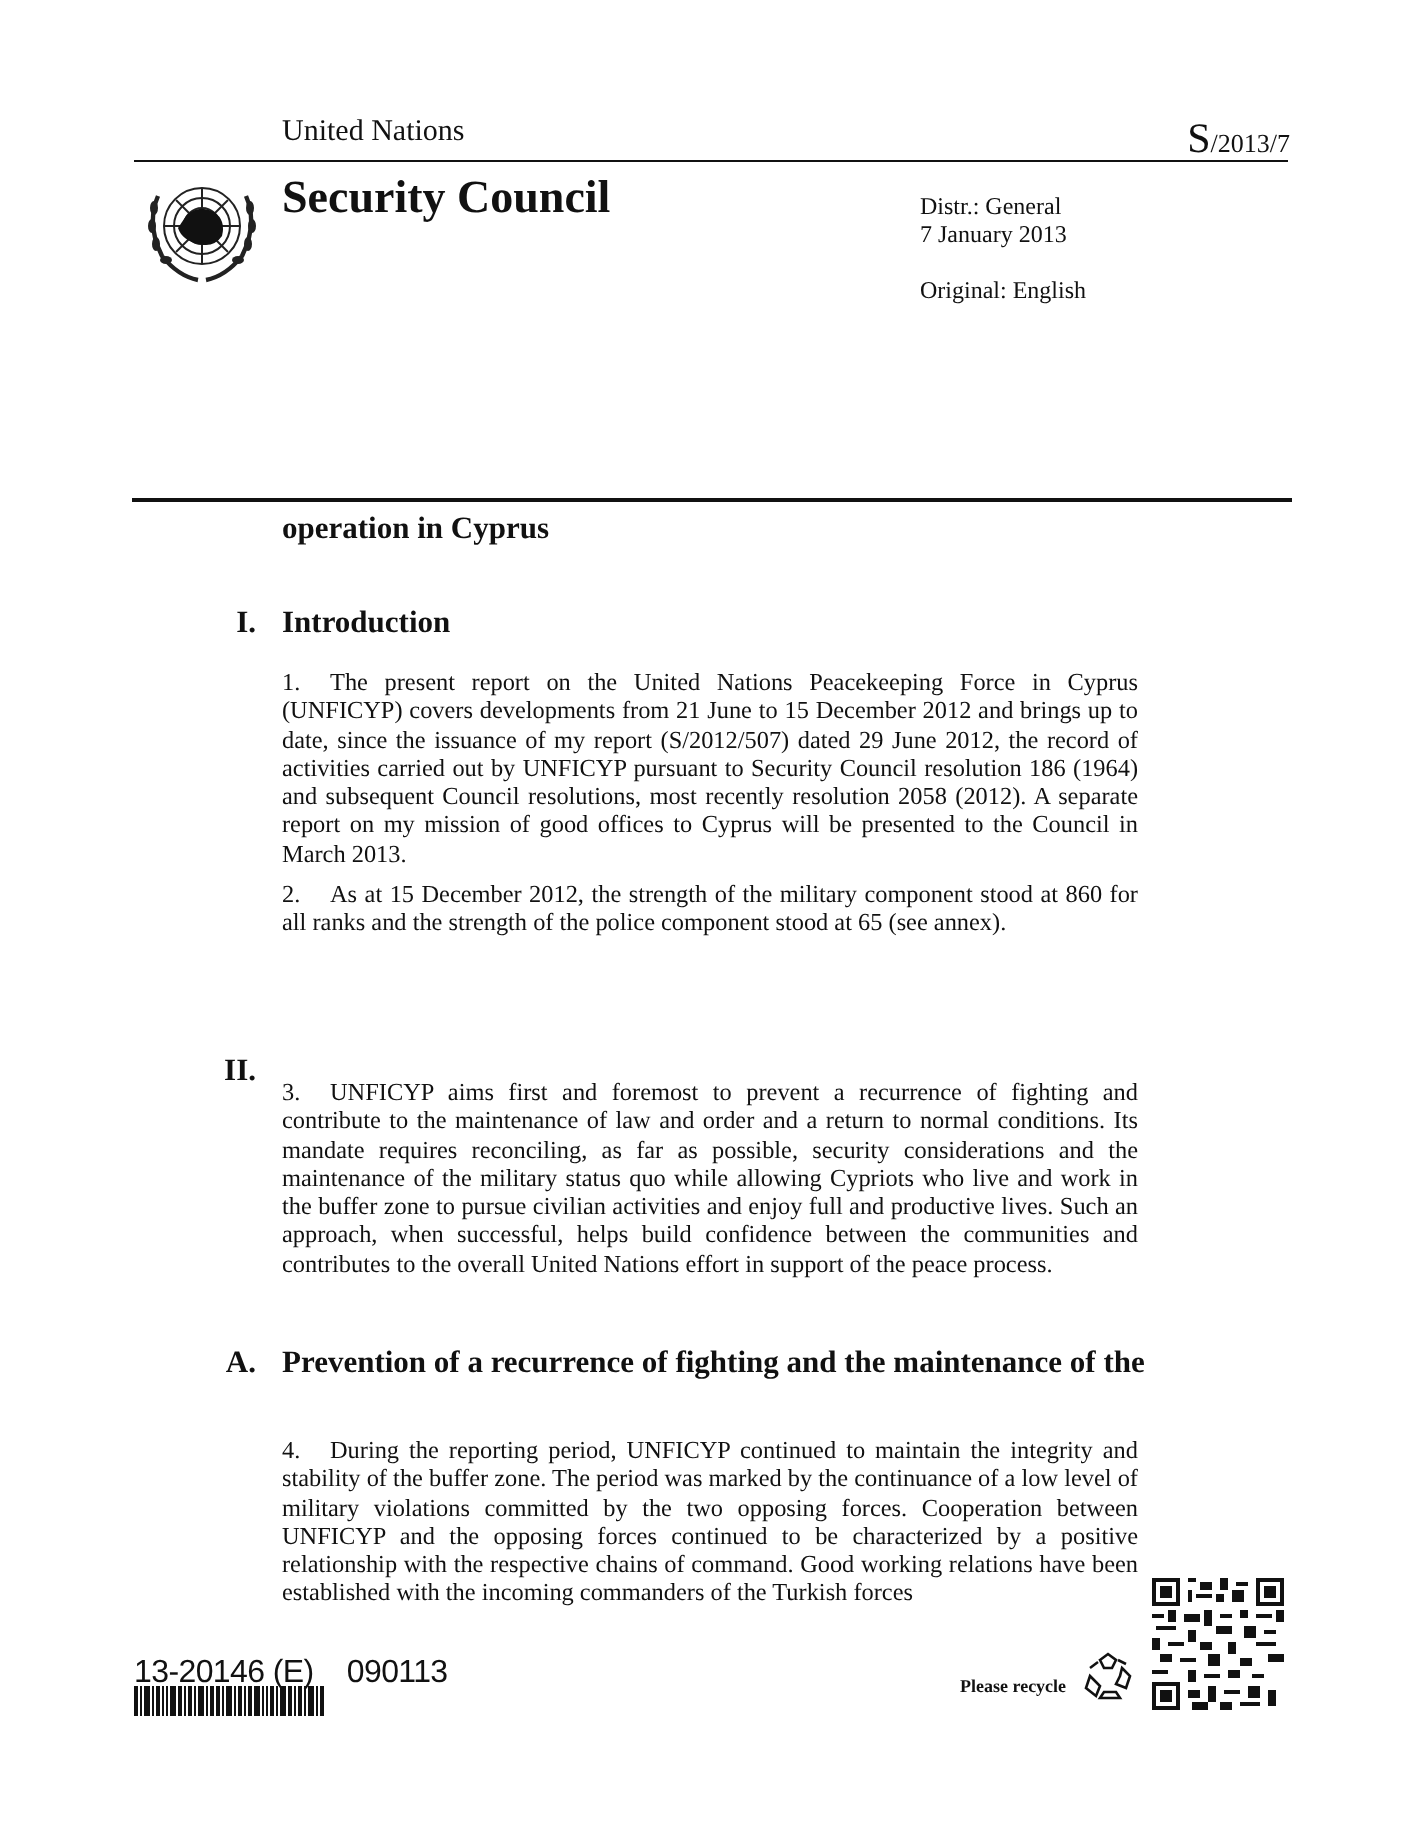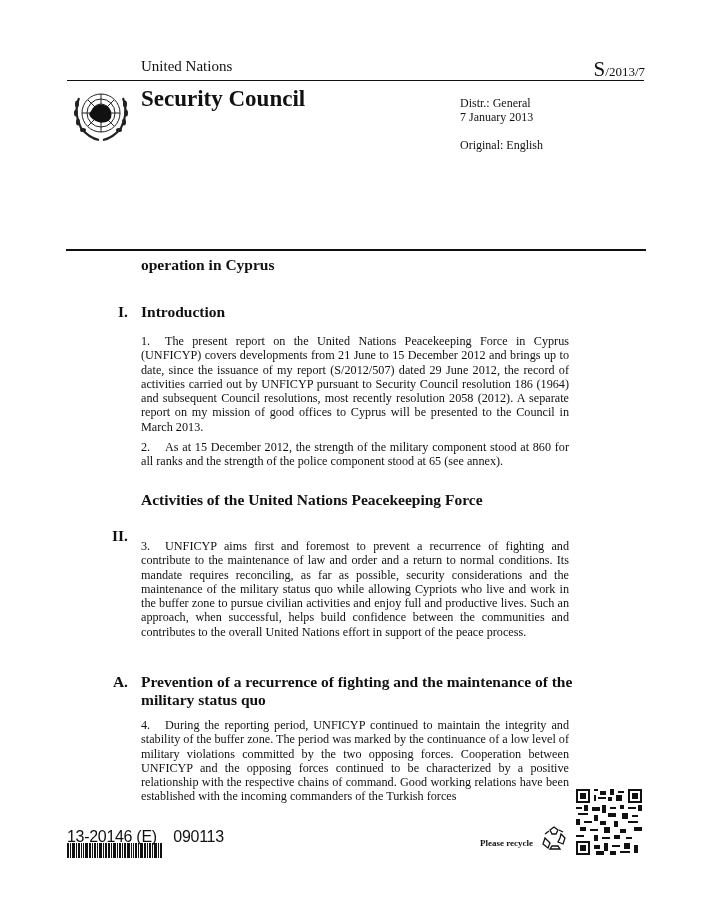--- a/index.html
+++ b/index.html
@@ -81,31 +81,29 @@
 <div class="abs para" style="top:334px;">
   <span class="pn">1.</span><span>The present report on the United Nations Peacekeeping Force in Cyprus (UNFICYP) covers developments from 21 June to 15 December 2012 and brings up to date, since the issuance of my report (S/2012/507) dated 29 June 2012, the record of activities carried out by UNFICYP pursuant to Security Council resolution 186 (1964) and subsequent Council resolutions, most recently resolution 2058 (2012). A separate report on my mission of good offices to Cyprus will be presented to the Council in March 2013.</span>
 </div>
 
 <div class="abs para" style="top:440px;">
   <span class="pn">2.</span><span>As at 15 December 2012, the strength of the military component stood at 860 for all ranks and the strength of the police component stood at 65 (see annex).</span>
 </div>
 
 <div class="abs hnum" style="left:100px; top:491px;margin-top:36px;">II.</div>
 <div class="abs htext" style="top:491px;">
-  <div>Activities of the United Nations Peacekeeping Force</div>
 </div>
 
 <div class="abs para" style="top:539px;">
   <span class="pn">3.</span><span>UNFICYP aims first and foremost to prevent a recurrence of fighting and contribute to the maintenance of law and order and a return to normal conditions. Its mandate requires reconciling, as far as possible, security considerations and the maintenance of the military status quo while allowing Cypriots who live and work in the buffer zone to pursue civilian activities and enjoy full and productive lives. Such an approach, when successful, helps build confidence between the communities and contributes to the overall United Nations effort in support of the peace process.</span>
 </div>
 
 <div class="abs hnum" style="left:100px; top:673px;">A.</div>
 <div class="abs htext" style="top:673px; width:445px;">
   <div>Prevention of a recurrence of fighting and the maintenance of the</div>
-  <div>military status quo</div>
 </div>
 
 <div class="abs para" style="top:718px;">
   <span class="pn">4.</span><span>During the reporting period, UNFICYP continued to maintain the integrity and stability of the buffer zone. The period was marked by the continuance of a low level of military violations committed by the two opposing forces. Cooperation between UNFICYP and the opposing forces continued to be characterized by a positive relationship with the respective chains of command. Good working relations have been established with the incoming commanders of the Turkish forces</span>
 </div>
 
 <div class="abs jobno" style="white-space:pre;">13-20146 (E)    090113</div>
 <div class="abs barcode">
   <span style="width:2px"></span>
     <span style="width:1px"></span>

